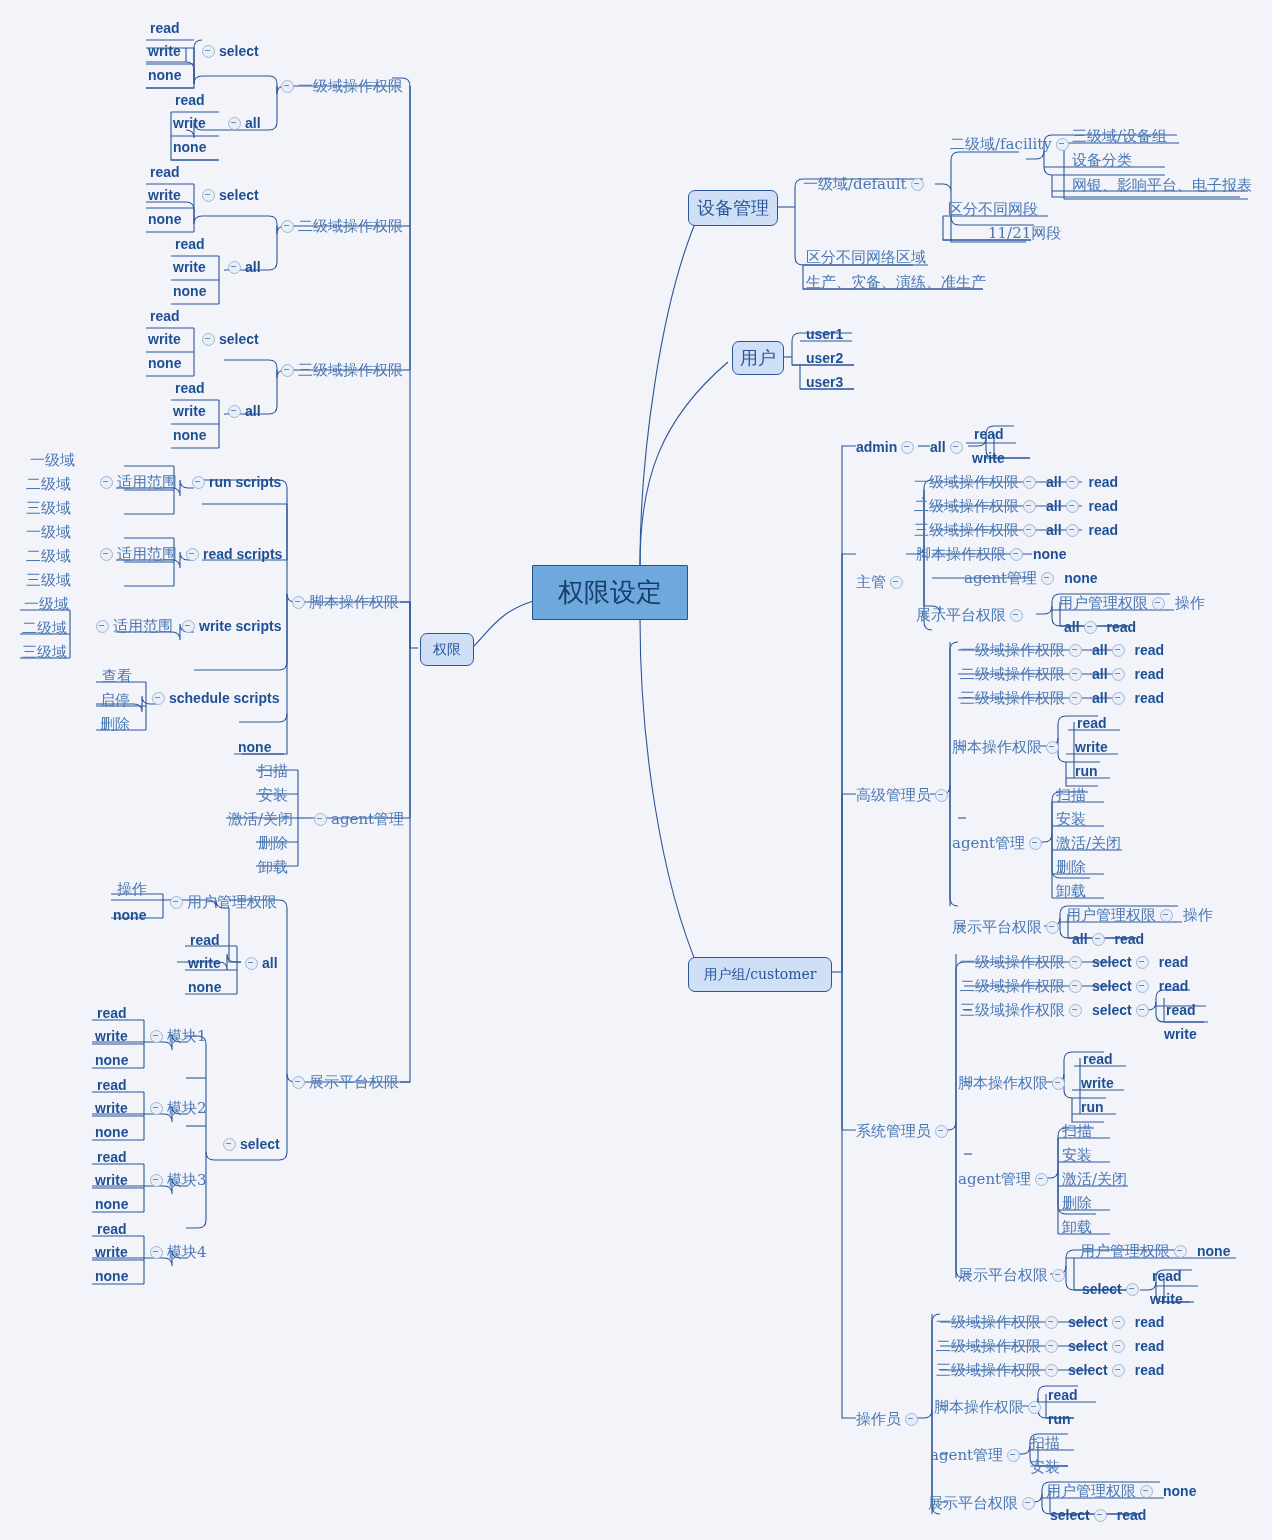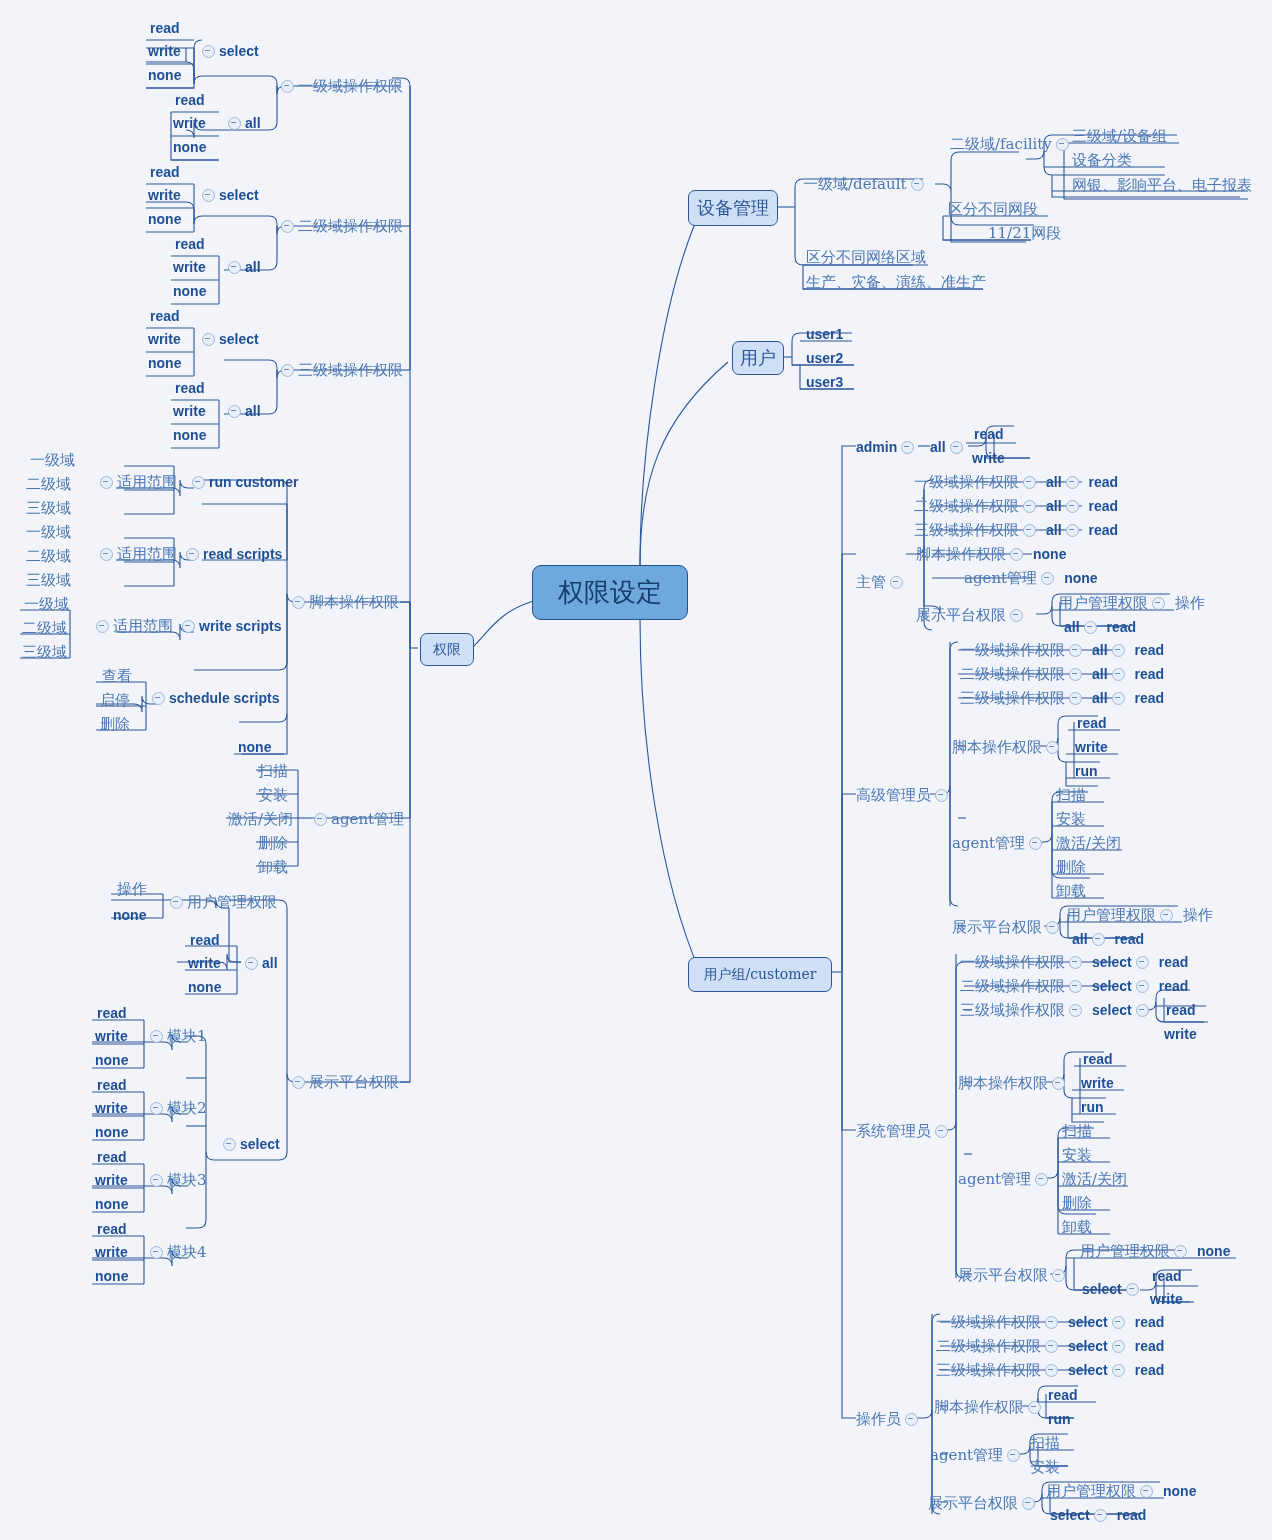--- a/index.html
+++ b/index.html
@@ -43,21 +43,21 @@
     position:absolute;
     border:1px solid #2a5699;
     border-radius:7px;
     background:#cfe0f6;
     color:#2a5699;
     font-family:"DejaVu Serif","Liberation Serif",serif;
     display:flex;align-items:center;justify-content:center;
     white-space:nowrap;
   }
   .root{
-    background:#6fa8dc;border:1px solid #20548f;border-radius:9px;
+    background:#6fa8dc;border:1px solid #20548f;border-radius:1px;
     color:#163d6b;font-size:26px;
   }
   .lvl1{font-size:18px;}
   .lvl1b{font-size:14px;}
 </style>
 </head>
 <body>
 
 <div id="canvas">
   <svg class="links" viewBox="0 0 1272 1540">
@@ -478,21 +478,21 @@
   <div class="node" style="left:173px;top:427px;"><span class="txt lat">none</span></div>
 
   <div class="node" style="left:288px;top:594px;">
     <span class="tog"></span><span class="txt cjk">脚本操作权限</span>
   </div>
 
   <div class="node" style="left:96px;top:474px;">
     <span class="tog"></span><span class="txt cjk">适用范围</span>
   </div>
   <div class="node" style="left:188px;top:474px;">
-    <span class="tog"></span><span class="txt lat">run customer</span>
+    <span class="tog"></span><span class="txt lat">run scripts</span>
   </div>
   <div class="node" style="left:30px;top:452px;"><span class="txt cjk">一级域</span></div>
   <div class="node" style="left:26px;top:476px;"><span class="txt cjk">二级域</span></div>
   <div class="node" style="left:26px;top:500px;"><span class="txt cjk">三级域</span></div>
 
   <div class="node" style="left:96px;top:546px;">
     <span class="tog"></span><span class="txt cjk">适用范围</span>
   </div>
   <div class="node" style="left:182px;top:546px;">
     <span class="tog"></span><span class="txt lat">read scripts</span>

